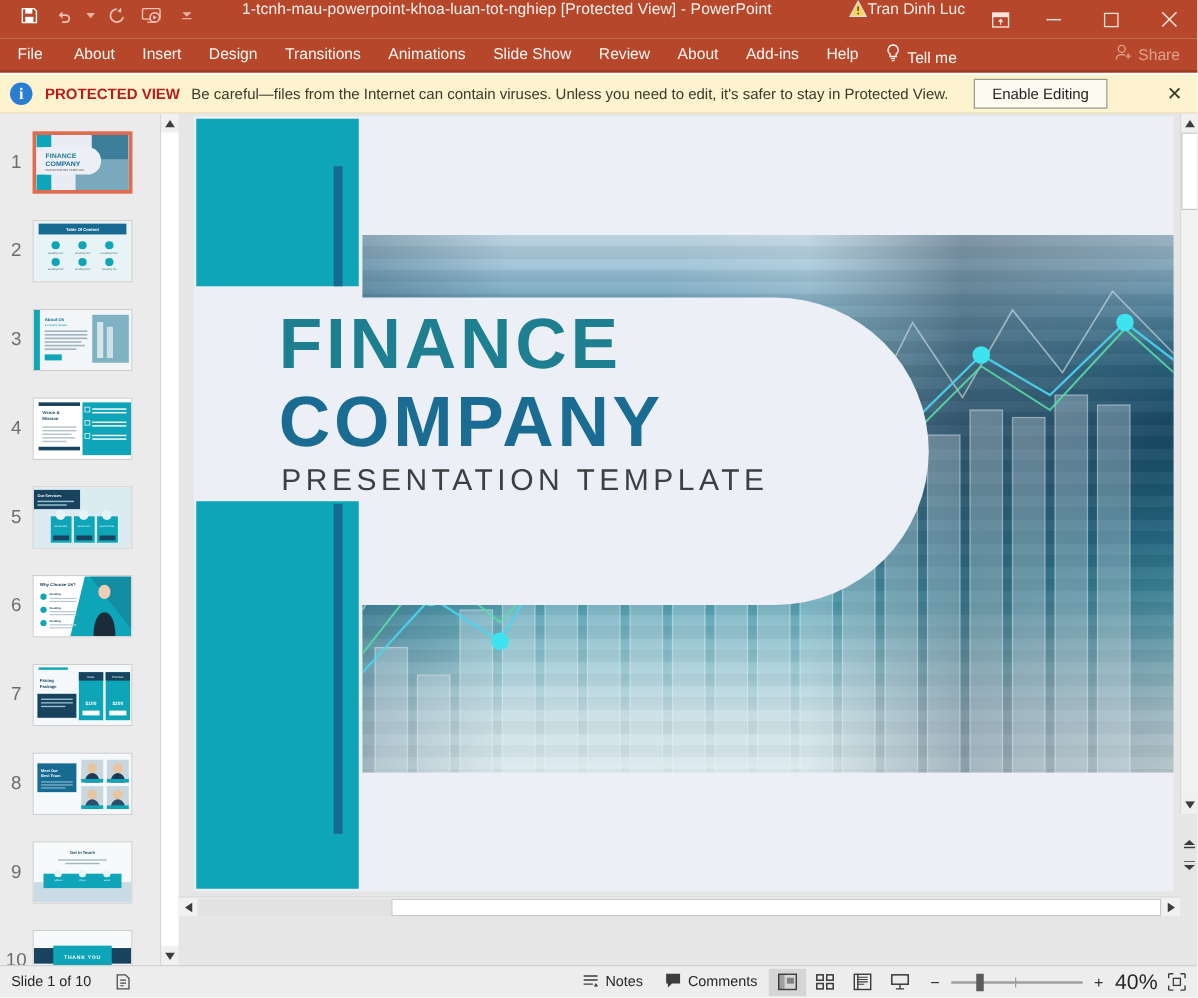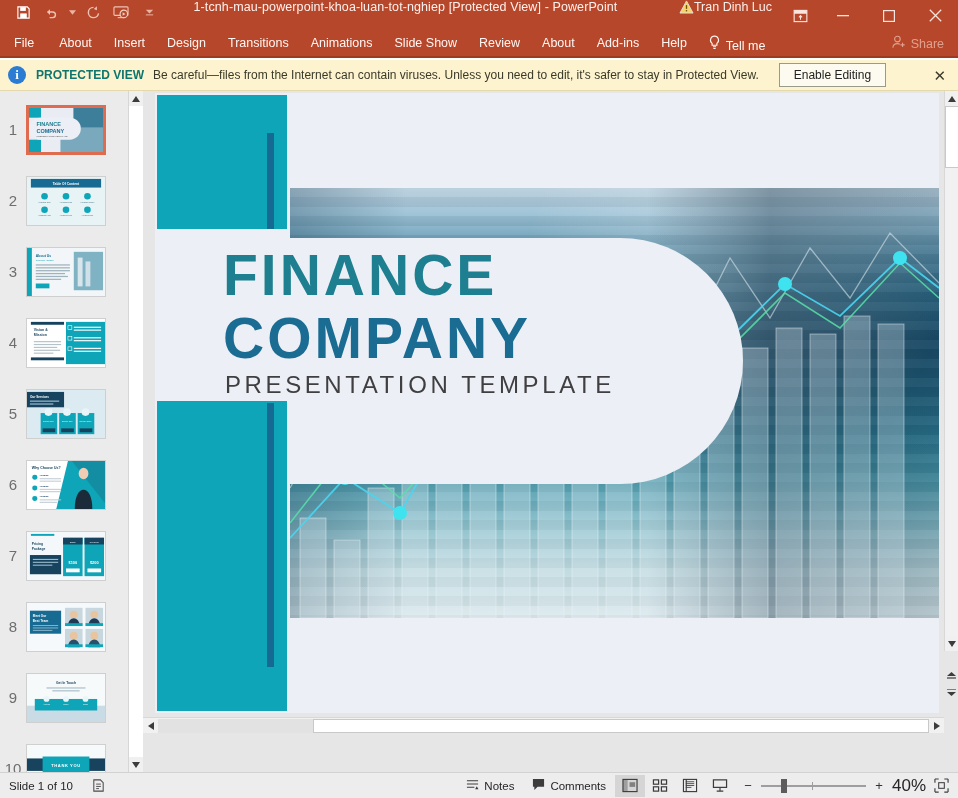--- a/index.html
+++ b/index.html
@@ -76,21 +76,21 @@
     border-bottom: 1px solid #e3d9ad;
     display: flex; align-items: center;
   }
   .pv-info {
     width: 18px; height: 18px; border-radius: 50%;
     background: #2b7cd3; color: #fff;
     font-size: 13px; font-weight: bold; font-family: "Liberation Serif", serif;
     display:flex; align-items:center; justify-content:center;
     margin-left: 8px; flex: 0 0 auto;
   }
-  .pv-label { font-size: 12px; font-weight: bold; color: #0f766e; margin-left: 10px; white-space: nowrap;}
+  .pv-label { font-size: 12px; font-weight: bold; color: #b91c1c; margin-left: 10px; white-space: nowrap;}
   .pv-msg { font-size: 12px; color: #3a3a2a; margin-left: 9px; white-space: nowrap; }
   .pv-enable {
     margin-left: 20px;
     background: #fdfbf0; border: 1px solid #9a9a8a;
     font-size: 12px; color: #232323;
     padding: 4px 14px; white-space: nowrap;
     font-family: "Liberation Sans", sans-serif;
   }
   .pv-close {
     margin-left: auto; margin-right: 12px;

